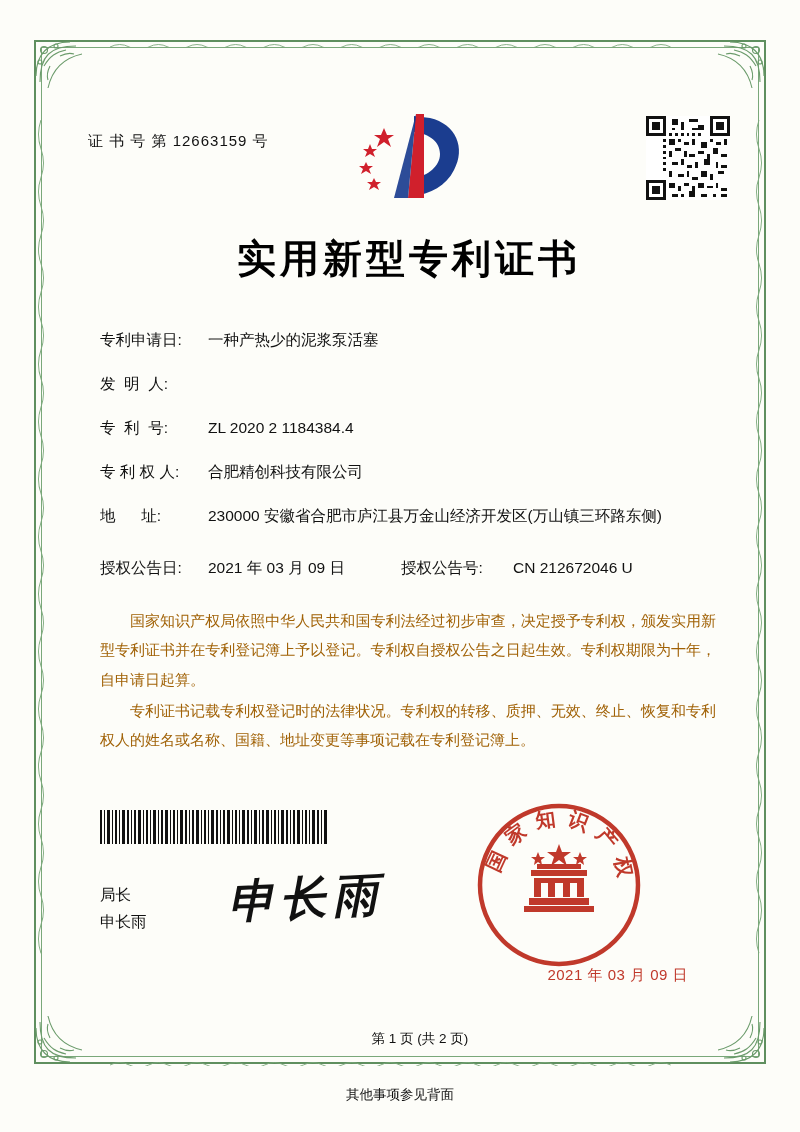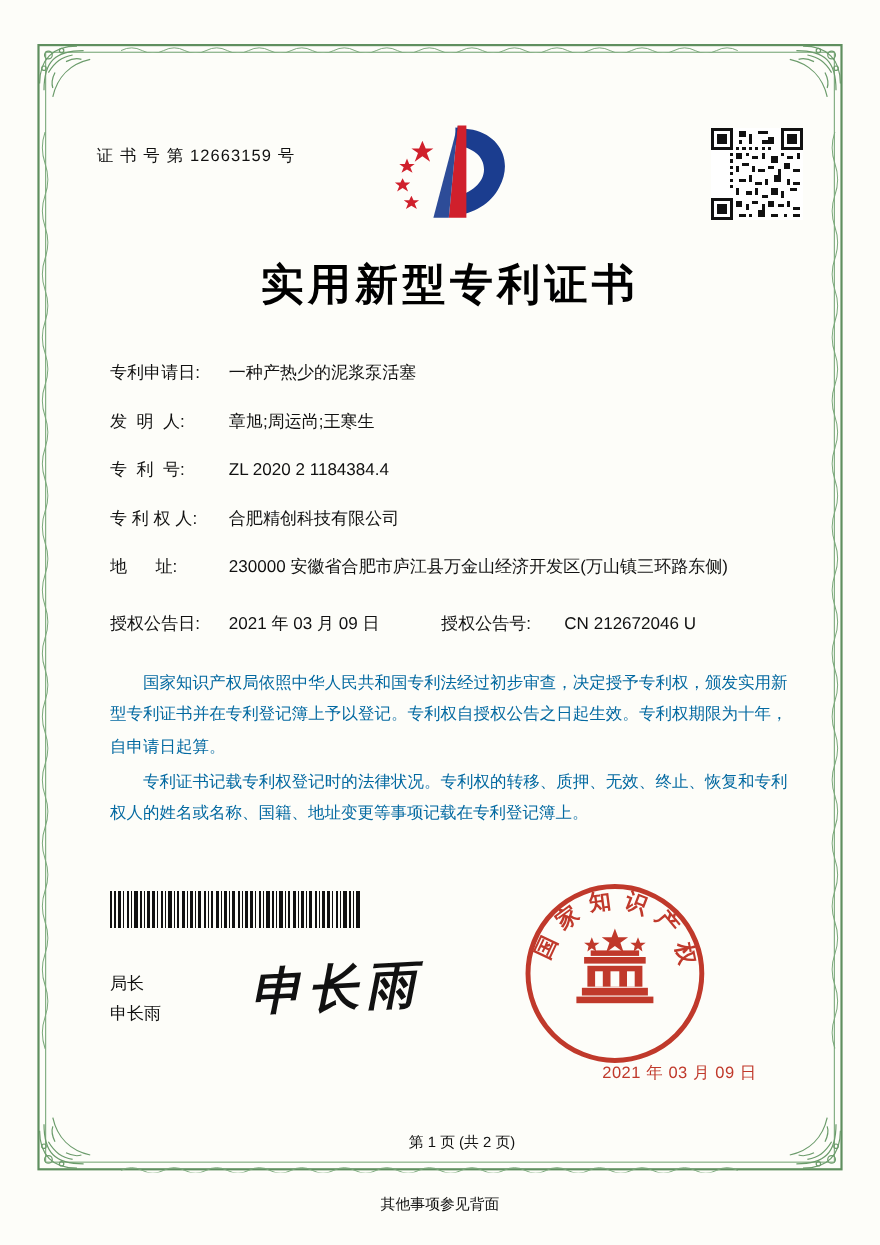--- a/index.html
+++ b/index.html
@@ -155,21 +155,21 @@
   .paras {
     margin-top: 26px;
     padding-left: 12px;
     padding-right: 14px;
   }
   .para {
     font-size: 15px;
     line-height: 1.95;
     text-indent: 2em;
     text-align: justify;
-    color: #0369a1;
+    color: #a16207;
     margin: 0 0 2px 0;
   }
 
   
   .lower {
     position: relative;
     margin-top: 56px;
     height: 210px;
   }
   .barcode {
@@ -449,21 +449,20 @@
 
     <div class="doc-title">实用新型专利证书</div>
 
     <div class="fields">
       <div class="field">
         <span class="label">专利申请日:</span>
         <span class="value">一种产热少的泥浆泵活塞</span>
       </div>
       <div class="field">
         <span class="label">发  明  人:</span>
-        <span class="value">章旭;周运尚;王寒生</span>
       </div>
       <div class="field">
         <span class="label">专  利  号:</span>
         <span class="value">ZL 2020 2 1184384.4</span>
       </div>
       <div class="field">
         <span class="label">专 利 权 人:</span>
         <span class="value">合肥精创科技有限公司</span>
       </div>
       <div class="field">

